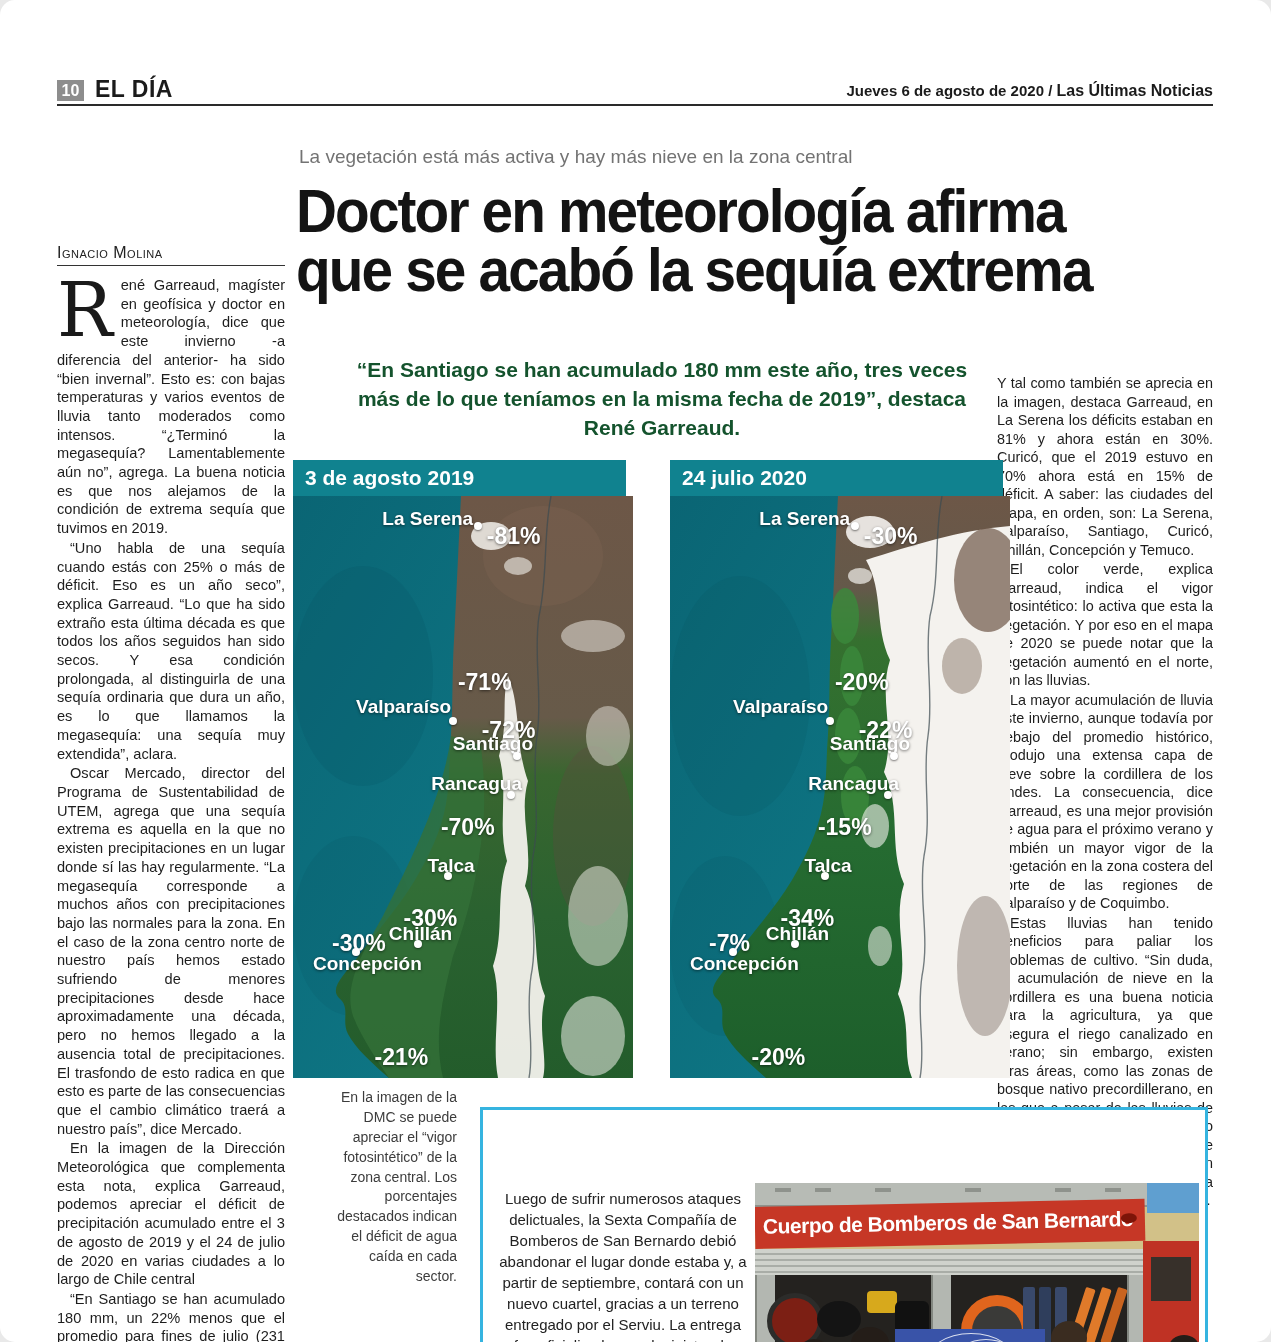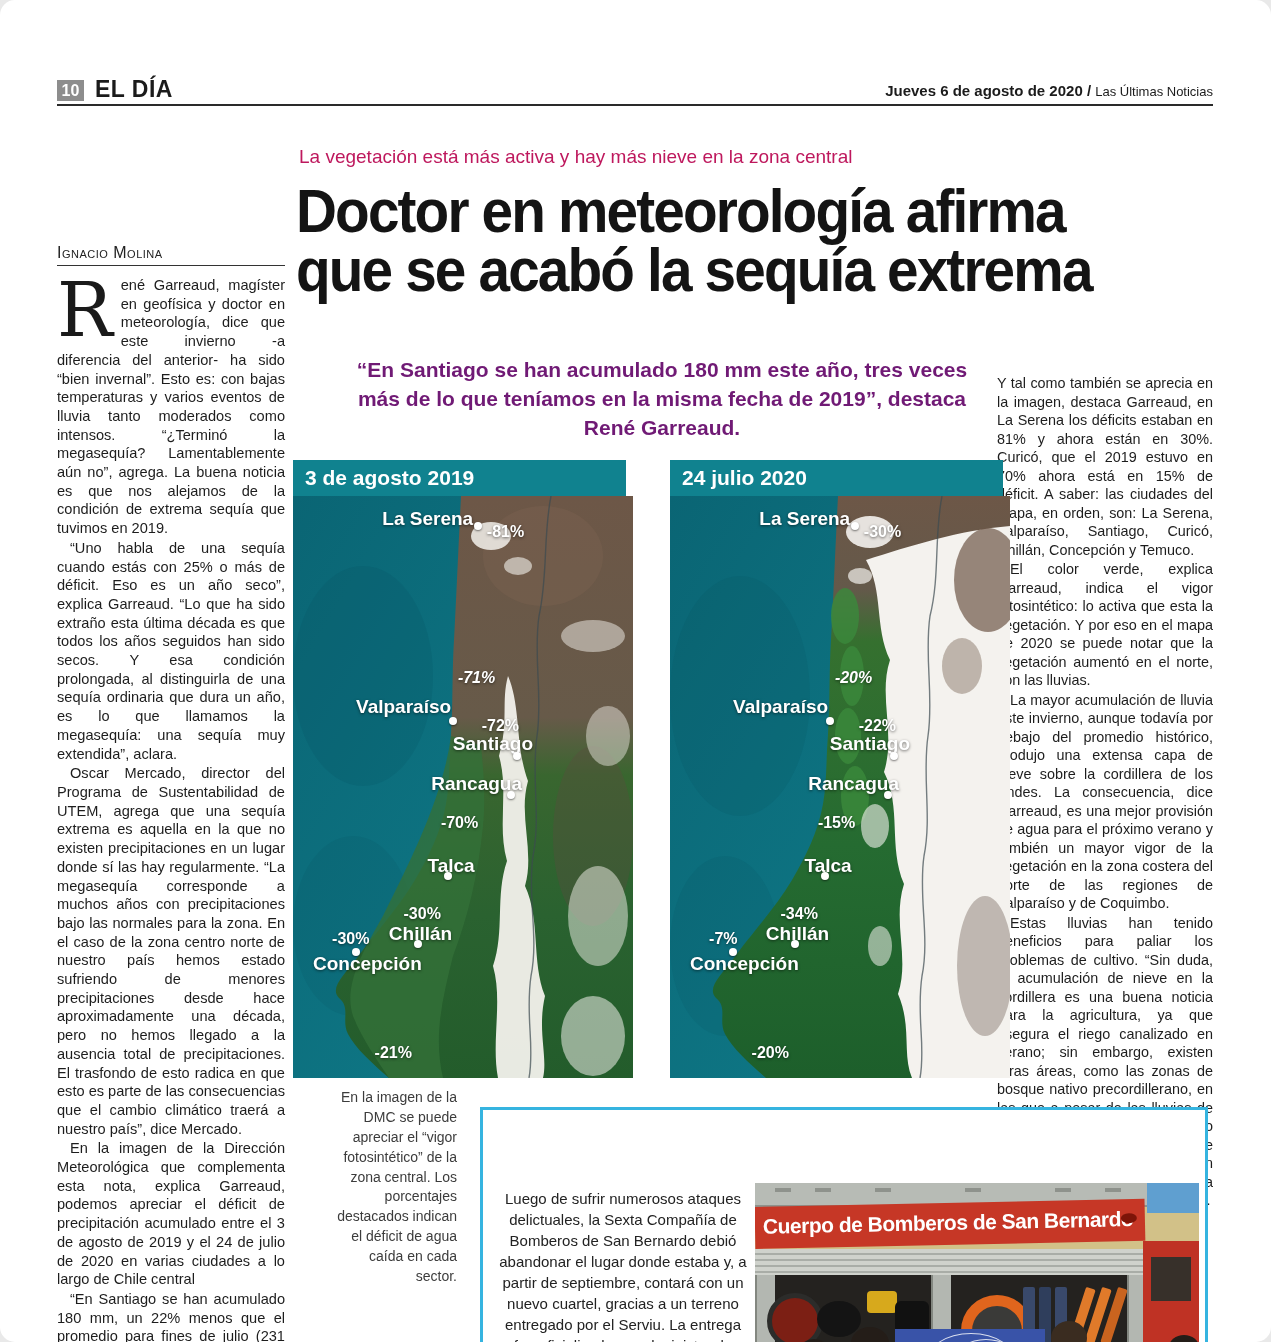--- a/index.html
+++ b/index.html
@@ -4,54 +4,54 @@
 <style>
   html,body{margin:0;padding:0;background:#e9e9e9;}
   .page{position:relative;width:1271px;height:1342px;background:#fff;overflow:hidden;
         font-family:"Liberation Sans","DejaVu Sans",sans-serif;color:#1b1b1b;margin:0 auto;border-radius:15px;}
   
   .masthead{position:absolute;left:57px;top:78px;width:1156px;height:27px;}
   .pagenum{position:absolute;left:0;top:2px;width:27px;height:21px;background:#8d8d8d;color:#fff;
            font-weight:bold;font-size:16px;text-align:center;line-height:21px;}
   .section{position:absolute;left:38px;top:-2px;font-size:23px;font-weight:800;letter-spacing:.5px;}
   .dateline{position:absolute;right:0;top:4px;font-size:15px;font-weight:700;}
-  .paper{font-weight:400;font-size:13px;margin-top:16px;}
+  .paper{font-weight:700;font-size:16px;margin-top:16px;}
   .head-rule{position:absolute;left:57px;top:104px;width:1156px;height:2px;background:#2a2a2a;}
   
-  .kicker{position:absolute;left:299px;top:146px;width:800px;font-size:19px;color:#be185d;}
+  .kicker{position:absolute;left:299px;top:146px;width:800px;font-size:19px;color:#737373;}
   .headline{position:absolute;left:296px;top:182px;width:900px;font-weight:bold;font-size:61px;
             line-height:.96;letter-spacing:-2px;transform:scaleX(.93);transform-origin:left top;color:#141414;}
   .pullquote{position:absolute;left:352px;top:356px;width:620px;text-align:center;font-weight:bold;
-             font-size:21px;line-height:1.38;color:#701a75;}
+             font-size:21px;line-height:1.38;color:#14532d;}
   
   .byline{position:absolute;left:57px;top:244px;width:228px;font-variant:small-caps;font-size:16px;
           letter-spacing:.5px;color:#222;border-bottom:1.5px solid #333;padding-bottom:3px;}
   .col{position:absolute;text-align:justify;color:#1d1d1d;}
   .col p{margin:0 0 1px 0;text-indent:13px;}
   .col p:first-child{text-indent:0;}
   .left-col{left:57px;top:276px;width:228px;font-size:14.6px;line-height:18.7px;}
   .right-col{left:997px;top:374px;width:216px;font-size:14.4px;line-height:18.5px;}
   .dropcap{float:left;font-family:"DejaVu Serif",serif;font-size:74px;line-height:60px;
            padding:4px 8px 0 0;font-weight:400;color:#1a1a1a;}
   
   .map-panel{position:absolute;top:460px;width:333px;height:618px;}
   .map-a{left:293px;} .map-b{left:650px;padding-left:20px;}
   .map-title{height:36px;background:#10828f;color:#fff;font-weight:bold;font-size:21px;
              line-height:36px;padding-left:12px;box-sizing:border-box;}
   .map-body{position:relative;width:340px;height:582px;overflow:hidden;}
   .map-body svg{position:absolute;left:0;top:0;width:100%;height:100%;}
   .cl{position:absolute;color:#fff;font-weight:bold;white-space:nowrap;
       text-shadow:0 1px 3px rgba(0,0,0,.55);}
-  .cname{font-size:19px;} .cpct{font-size:16px;}
+  .cname{font-size:19px;} .cpct{font-size:23px;}
   .cdot{position:absolute;width:8px;height:8px;border-radius:50%;background:#fff;
         box-shadow:0 1px 2px rgba(0,0,0,.5);transform:translate(-50%,-50%);}
   .n-laserena{left:53%;top:2.0%;transform:translateX(-100%);}
   .d-laserena{left:54.4%;top:5.2%;}
   .p-laserena{left:57%;top:4.6%;}
-  .p-coastn{left:48.5%;top:29.8%;font-style:italic;}
+  .p-coastn{left:48.5%;top:29.8%;}
   .n-valpo{left:46.5%;top:34.4%;transform:translateX(-100%);}
   .d-valpo{left:47%;top:38.6%;}
   .p-stgo{left:55.5%;top:37.9%;}
   .n-stgo{left:58.8%;top:40.7%;transform:translateX(-50%);}
   .d-stgo{left:65.9%;top:44.6%;}
   .n-rancagua{left:54%;top:47.6%;transform:translateX(-50%);}
   .d-rancagua{left:64%;top:51.3%;}
   .p-central{left:43.5%;top:54.6%;}
   .n-talca{left:46.5%;top:61.7%;transform:translateX(-50%);}
   .d-talca{left:45.6%;top:65.3%;}

